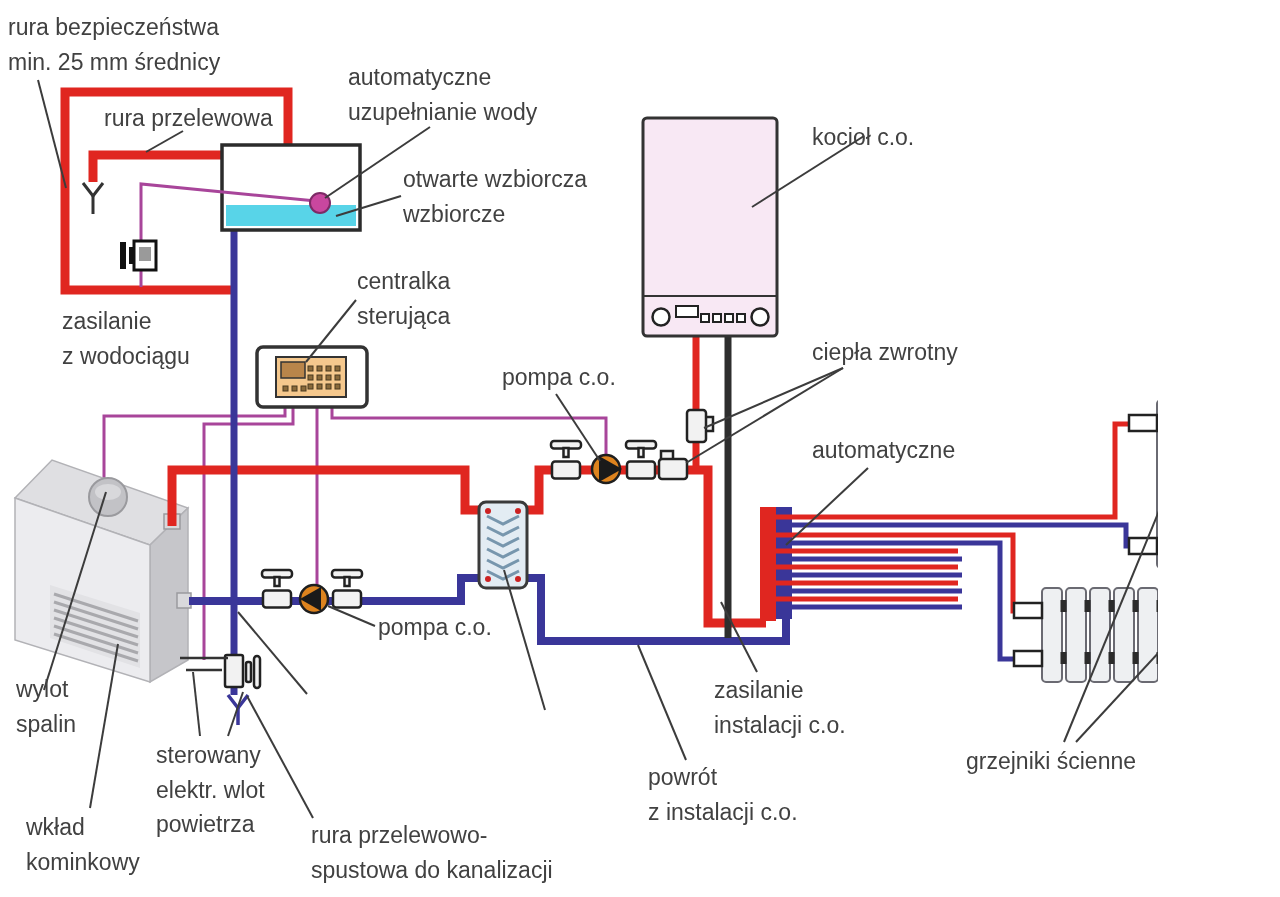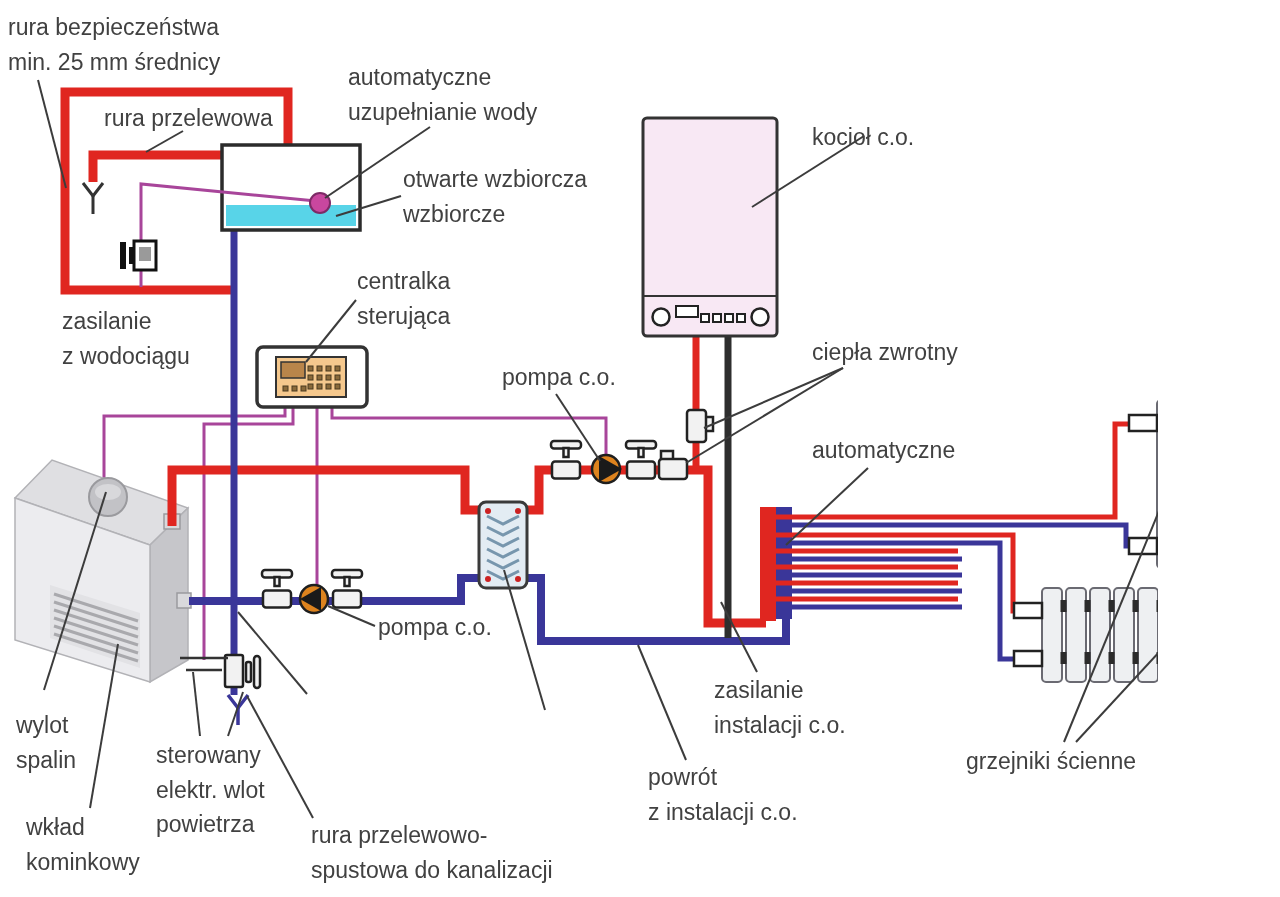--- a/index.html
+++ b/index.html
@@ -308,21 +308,21 @@
   <div class="lbl" style="left:403px;top:162px">otwarte wzbiorcza
 wzbiorcze</div>
   <div class="lbl" style="left:812px;top:120px">kocioł c.o.</div>
   <div class="lbl" style="left:357px;top:264px">centralka
 sterująca</div>
   <div class="lbl" style="left:62px;top:304px">zasilanie
 z wodociągu</div>
   <div class="lbl" style="left:812px;top:335px">ciepła zwrotny</div>
   <div class="lbl" style="left:502px;top:360px">pompa c.o.</div>
   <div class="lbl" style="left:812px;top:433px">automatyczne</div>
-  <div class="lbl" style="left:16px;top:708px">wylot
+  <div class="lbl" style="left:16px;top:672px">wylot
 spalin</div>
   <div class="lbl" style="left:26px;top:810px">wkład
 kominkowy</div>
   <div class="lbl" style="left:156px;top:738px">sterowany
 elektr. wlot
 powietrza</div>
   <div class="lbl" style="left:378px;top:610px">pompa c.o.</div>
   <div class="lbl" style="left:311px;top:818px">rura przelewowo-
 spustowa do kanalizacji</div>
   <div class="lbl" style="left:648px;top:760px">powrót

